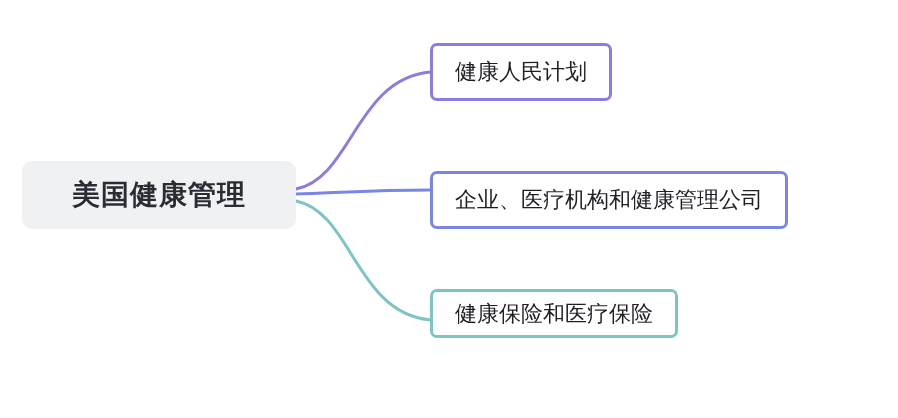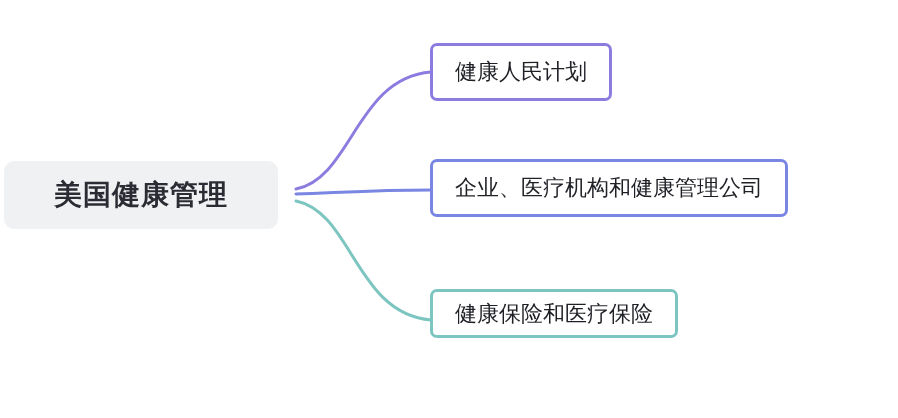--- a/index.html
+++ b/index.html
@@ -31,42 +31,42 @@
   .node {
     position: absolute;
     box-sizing: border-box;
     display: flex;
     align-items: center;
     justify-content: center;
     white-space: nowrap;
     cursor: pointer;
   }
   .root-node {
-    left: 4px;
+    left: 22px;
     top: 161px;
     width: 274px;
     height: 68px;
     background: #f0f1f3;
     border-radius: 10px;
     font-size: 28px;
     font-weight: bold;
     color: #2b2c33;
     letter-spacing: 1px;
   }
   .child-node {
     height: 58px;
     background: #ffffff;
     border: 3px solid #0369a1; 
     border-radius: 7px;
     font-size: 22px;
     color: #1f2026;
     padding: 0 22px;
   }
   .child-1 { left: 430px; top: 43px;  }
-  .child-2 { left: 430px; top: 159px; justify-content: center; }
+  .child-2 { left: 430px; top: 171px; justify-content: center; }
   .child-3 { left: 430px; top: 289px; height: 49px; }
 </style>
 </head>
 <body>
 
 <div class="canvas">
 
   <svg class="connectors" viewBox="0 0 898 418" xmlns="http://www.w3.org/2000/svg">
     <path d="M 296 189 C 352 178, 356 78, 431 72" style="stroke: rgb(141, 124, 224);"></path>
     <path d="M 296 194 C 350 192, 380 190, 431 190" style="stroke: rgb(122, 135, 226);"></path>

